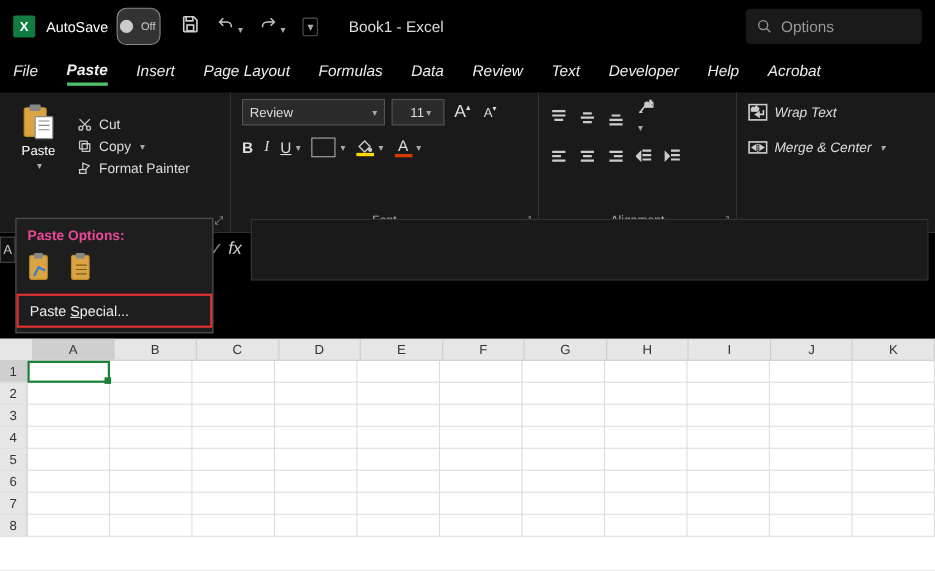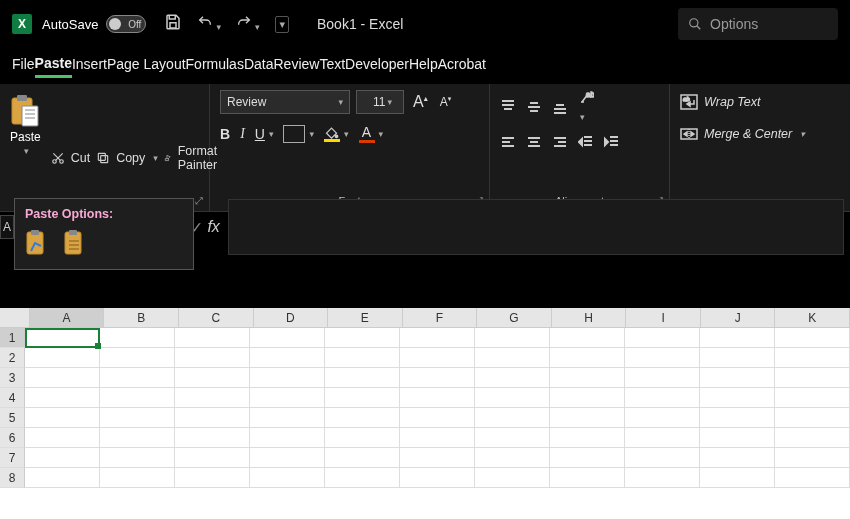--- a/index.html
+++ b/index.html
@@ -2,44 +2,44 @@
 <html><head>
 <meta charset="utf-8">
 <style>
   * { box-sizing: border-box; margin: 0; padding: 0; font-family: "Segoe UI", Arial, sans-serif; }
   body { background: #000; width: 850px; height: 519px; overflow: hidden; color: #fff; position: relative; }
   
   
   .titlebar { height: 48px; display: flex; align-items: center; padding: 0 12px; gap: 10px; background: #000; }
   .excel-icon { width: 20px; height: 20px; background: #107c41; color: #fff; font-weight: bold; font-size: 12px; display: flex; align-items: center; justify-content: center; border-radius: 2px; }
   .autosave { display: flex; align-items: center; gap: 8px; font-size: 13px; }
-  .toggle { width: 40px; height: 18px; background: #333; border: 1px solid #888; border-radius: 9px; position: relative; display: flex; align-items: center; text-align: center; }
+  .toggle { width: 40px; height: 34px; background: #333; border: 1px solid #888; border-radius: 9px; position: relative; display: flex; align-items: center; text-align: center; }
   .toggle-knob { width: 12px; height: 12px; background: #ccc; border-radius: 50%; position: absolute; left: 2px; }
   .toggle-label { font-size: 10px; color: #ccc; position: absolute; right: 4px; }
   .qat { display: flex; align-items: center; gap: 14px; margin-left: 8px; }
   .qat svg, .qat .glyph { color: #ccc; }
   .doc-title { margin-left: 18px; font-size: 14px; color: #ddd; }
   .search-box { margin-left: auto; width: 160px; height: 32px; background: #1a1a1a; border-radius: 4px; display: flex; align-items: center; padding: 0 10px; gap: 8px; color: #999; font-size: 14px; }
 
   
-  .ribbon-tabs { height: 36px; display: flex; align-items: center; padding: 0 12px; background: #000; font-size: 14px; }
+  .ribbon-tabs { height: 36px; display: flex; align-items: center; padding: 0 12px; gap: 26px; background: #000; font-size: 14px; font-style: italic; }
   .ribbon-tab { color: #eee; cursor: pointer; padding-bottom: 4px; }
   .ribbon-tab.active { border-bottom: 3px solid #4fc26b; font-weight: 600; }
 
   
   .ribbon { height: 128px; background: #1a1a1a; display: flex; border-bottom: 1px solid #333; position: relative; }
   .group { border-right: 1px solid #333; padding: 6px 10px 2px 10px; display: flex; flex-direction: column; position: relative; }
   .group-label { position: absolute; bottom: 4px; left: 0; right: 0; text-align: center; font-size: 11px; color: #bbb; }
   .launcher { position: absolute; bottom: 4px; right: 6px; font-size: 10px; color: #999; }
   
   
   .clipboard { width: 210px; display: flex; flex-direction: row; }
   .paste-btn { width: 50px; display: flex; flex-direction: column; align-items: center; gap: 2px; font-size: 12px; padding-top: 4px; }
   .paste-icon-big { width: 30px; height: 34px; position: relative; }
-  .clip-cmds { display: flex; flex-direction: row; gap: 6px; margin-left: 10px; font-size: 12.5px; padding-top: 4px; margin-top: 12px; }
+  .clip-cmds { display: flex; flex-direction: column; gap: 6px; margin-left: 10px; font-size: 12.5px; padding-top: 4px; margin-top: 12px; }
   .clip-cmd { display: flex; align-items: center; gap: 6px; color: #ddd; }
 
   
   .font-group { width: 280px; }
   .font-row1 { display: flex; gap: 6px; align-items: center; margin-bottom: 10px; }
   .font-name { width: 130px; height: 24px; background: #2b2b2b; border: 1px solid #555; font-size: 12px; display: flex; align-items: center; padding: 0 6px; justify-content: space-between; color: #ddd; }
   .font-size { width: 48px; height: 24px; background: #2b2b2b; border: 1px solid #555; font-size: 12px; display: flex; align-items: center; padding: 0 16px; justify-content: space-between; color: #ddd; }
   .aa-btn { font-size: 14px; color: #ddd; padding: 0 3px; }
   .font-row2 { display: flex; gap: 10px; align-items: center; }
   .fbtn { font-size: 14px; color: #ddd; display: flex; align-items: center; gap: 2px; }
@@ -51,21 +51,21 @@
   .align-group { width: 180px; }
   .align-row { display: flex; gap: 10px; align-items: center; margin-bottom: 10px; }
   .align-icon svg { display:block; }
 
   
   .wrap-group { width: 170px; font-style: italic; }
   .wrap-cmd { display: flex; align-items: center; gap: 6px; font-size: 12.5px; color: #ddd; margin-bottom: 12px; margin-top: 4px; }
 
   
   .paste-popup { position: absolute; top: 198px; left: 14px; width: 180px; background: #1e1e1e; border: 1px solid #555; z-index: 10; padding-bottom: 4px; }
-  .popup-header { font-size: 12.5px; font-weight: 600; padding: 8px 10px 6px 10px; color: #f9a8d4; }
+  .popup-header { font-size: 12.5px; font-weight: 600; padding: 8px 10px 6px 10px; color: #ec4899; }
   .popup-icons { display: flex; gap: 14px; padding: 2px 10px 8px 10px; }
   .clipboard-icon { width: 24px; height: 28px; position: relative; }
   .paste-special-row { border: 2px solid #e03030; padding: 6px 10px; font-size: 13px; color: #eee; margin: 2px 0 0 0; }
   .underline-s { text-decoration: underline; }
 
   
   .namebar { position: absolute; top: 212px; left: 0; right: 0; height: 30px; display: flex; align-items: center; background: #000; }
   .name-box-frag { width: 14px; height: 24px; margin-left: 0; background: #111; border: 1px solid #444; color:#ccc; font-size:12px; display:flex; align-items:center; padding-left:2px;}
   .fx { margin-left: 176px; display: flex; align-items: center; gap: 4px; color: #ccc; }
   .formula-bar { flex: 1; height: 56px; background: #1a1a1a; border: 1px solid #333; margin-left: 8px; margin-right: 6px; }
@@ -357,20 +357,23 @@
     <span class="clipboard-icon">
       <svg width="24" height="28" viewBox="0 0 24 28">
           <rect x="2" y="3" width="16" height="22" rx="2" fill="#d9a441" stroke="#c08a2a"></rect>
           <rect x="6" y="1" width="8" height="5" rx="1" fill="#888"></rect>
           <line x1="6" y1="12" x2="16" y2="12" stroke="#7a5c20"></line>
           <line x1="6" y1="16" x2="16" y2="16" stroke="#7a5c20"></line>
           <line x1="6" y1="20" x2="16" y2="20" stroke="#7a5c20"></line>
         </svg>
     </span>
   </div>
+  <div class="paste-special-row">
+    Paste <span class="underline-s">S</span>pecial...
+  </div>
 </div>
 
 <div class="grid-wrap">
   <div class="col-headers">
     <div class="corner"></div>
     <div class="col-h sel">A</div>
     <div class="col-h">B</div>
     <div class="col-h">C</div>
     <div class="col-h">D</div>
     <div class="col-h">E</div>

